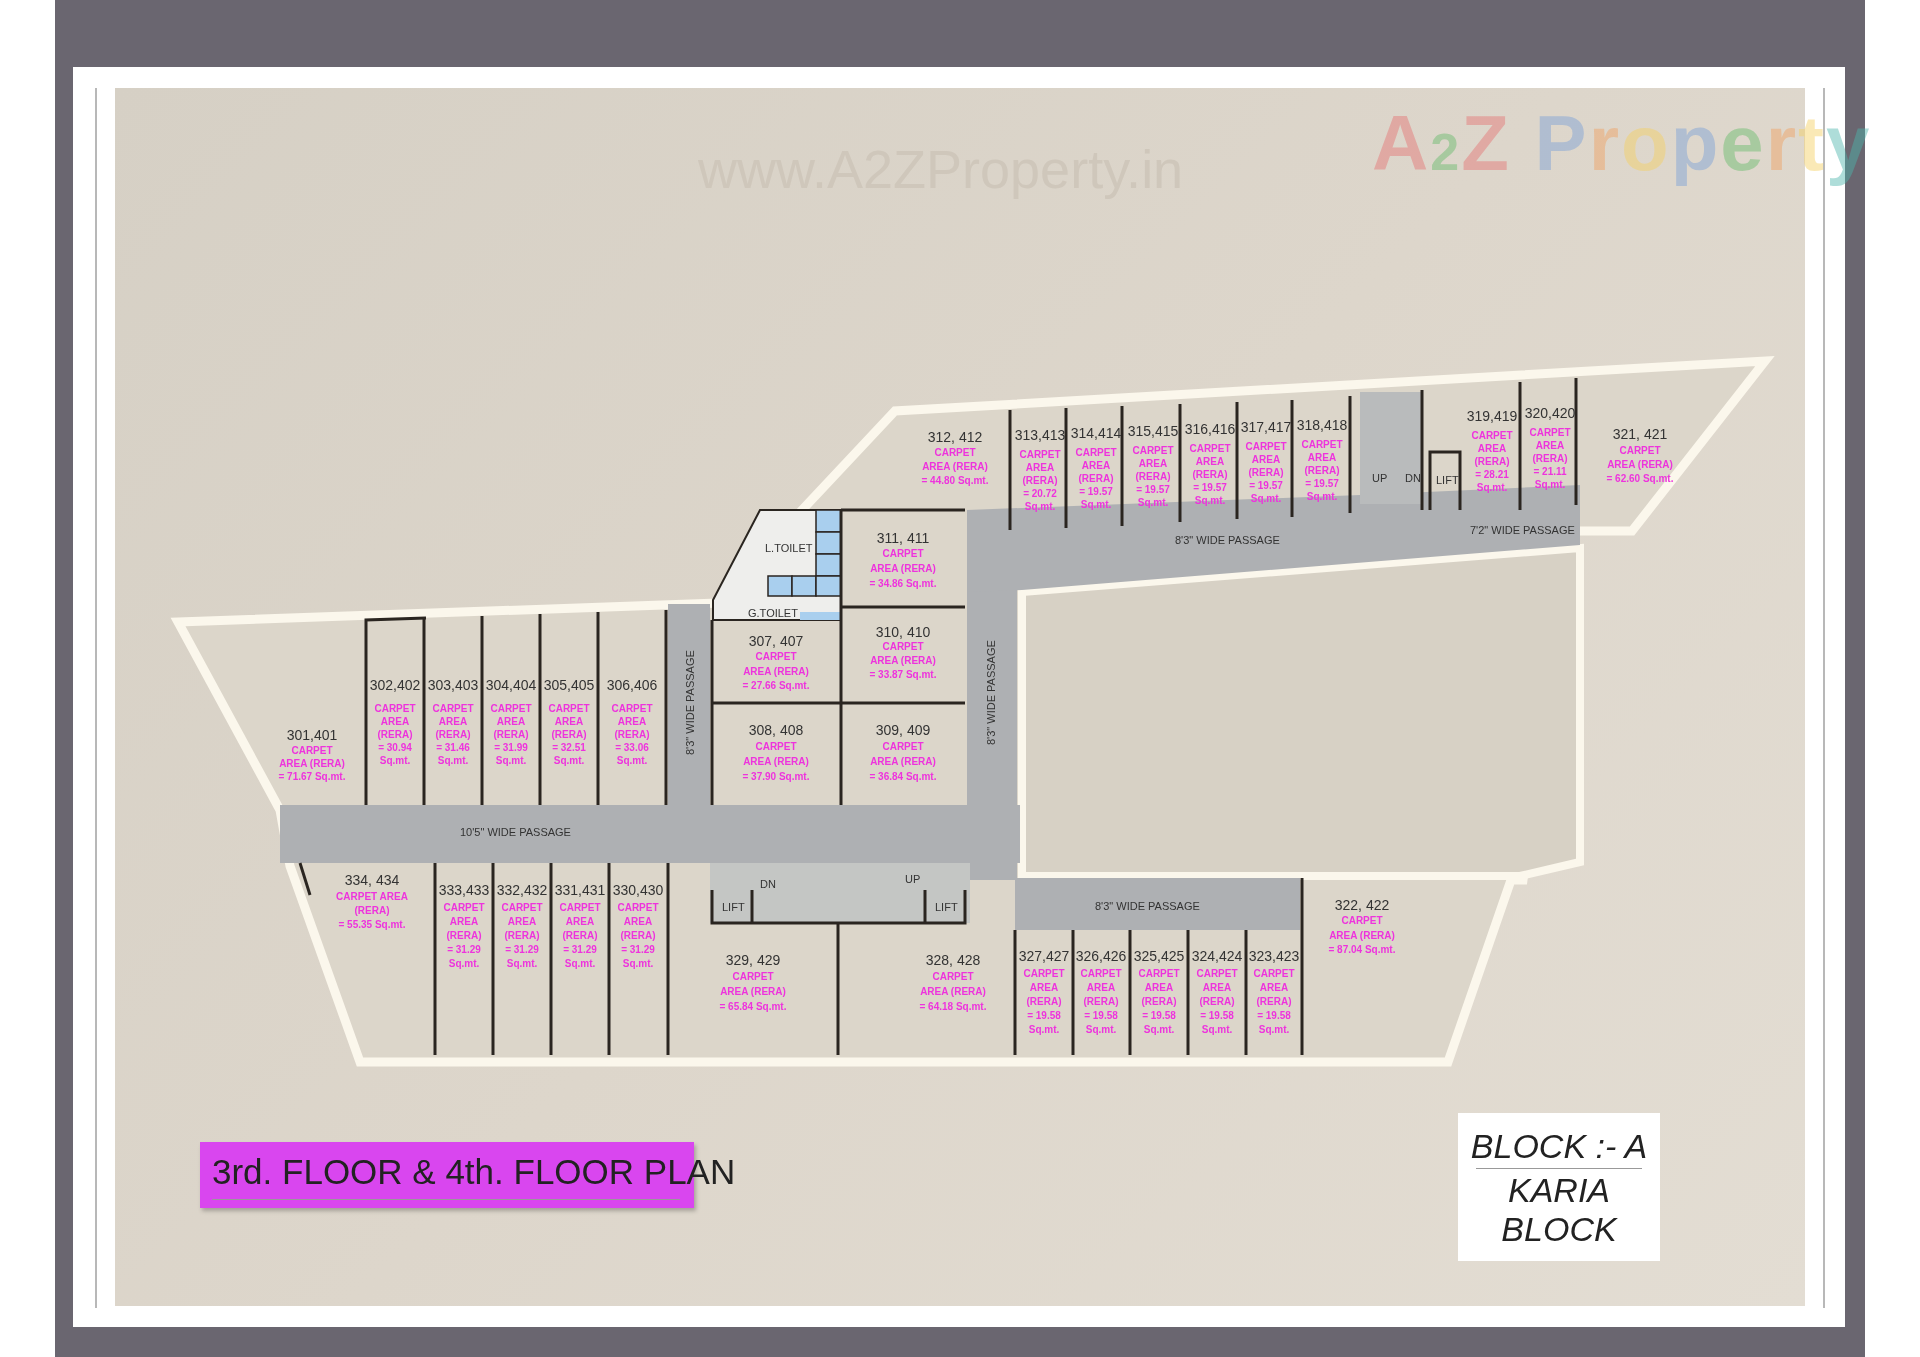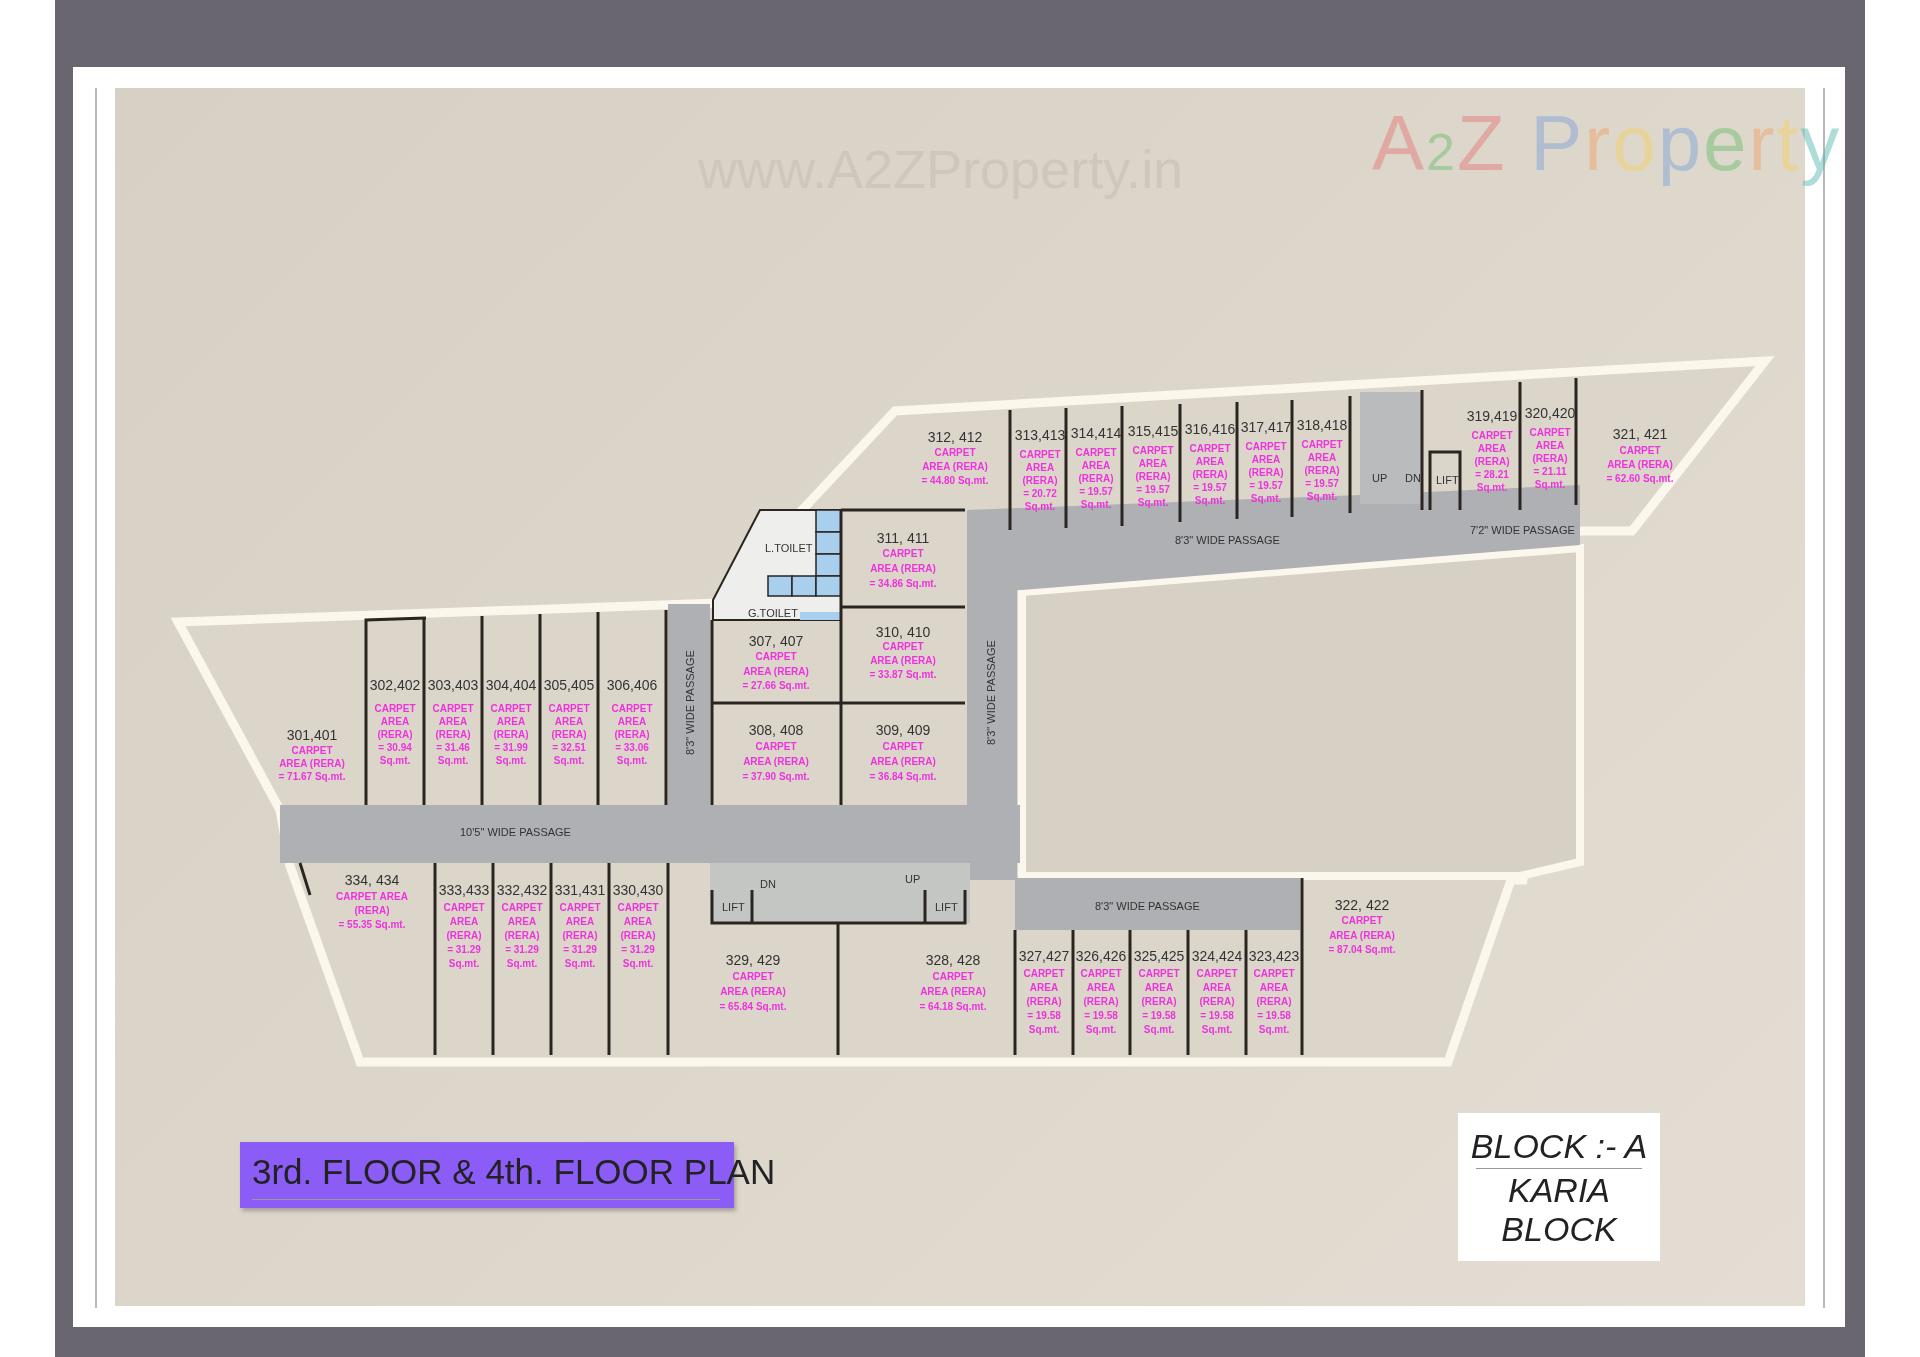--- a/index.html
+++ b/index.html
@@ -3,23 +3,23 @@
 <meta charset="utf-8">
 <style>
   html,body{margin:0;padding:0;background:#ffffff;}
   body{width:1920px;height:1357px;position:relative;overflow:hidden;font-family:"Liberation Sans",sans-serif;}
   .frame-dark{position:absolute;left:55px;top:0;width:1810px;height:1357px;background:#6a6670;}
   .frame-white{position:absolute;left:73px;top:67px;width:1772px;height:1260px;background:#ffffff;}
   .frame-line{position:absolute;left:95px;top:88px;width:1730px;height:1220px;border-left:2px solid #b8b8b8;border-right:2px solid #b8b8b8;box-sizing:border-box;}
   .canvas{position:absolute;left:115px;top:88px;width:1690px;height:1218px;background:linear-gradient(135deg,#d6d0c5 0%,#ddd6cb 50%,#e3ddd3 100%);}
   .plan{position:absolute;left:0;top:0;width:1920px;height:1357px;}
   .watermark-url{position:absolute;left:698px;top:138px;font-size:54px;color:#cfc7bb;letter-spacing:0px;}
-  .logo{position:absolute;left:1372px;top:98px;font-size:78px;font-weight:normal;letter-spacing:2px;}
+  .logo{position:absolute;left:1372px;top:98px;font-size:78px;font-weight:bold;letter-spacing:2px;}
   .logo span{opacity:0.45;}
-  .title-box{position:absolute;left:200px;top:1142px;width:494px;height:66px;background:#8b5cf6;box-shadow:2px 3px 4px rgba(0,0,0,0.25);margin-left:40px;}
+  .title-box{position:absolute;left:200px;top:1142px;width:494px;height:66px;background:#d946ef;box-shadow:2px 3px 4px rgba(0,0,0,0.25);}
   .title-box .t{position:absolute;left:12px;top:10px;font-size:35px;color:#222;white-space:nowrap;}
   .title-box .ul{position:absolute;left:12px;right:14px;top:57px;border-top:1px solid #999;}
   .block-box{position:absolute;left:1458px;top:1113px;width:202px;height:148px;background:#fff;font-style:italic;}
   .block-box .l1{position:absolute;left:0;right:0;top:14px;text-align:center;font-size:34px;color:#222;}
   .block-box .l2{position:absolute;left:0;right:0;top:58px;text-align:center;font-size:34px;color:#222;}
   .block-box .ul{position:absolute;left:18px;right:18px;top:55px;border-top:1px solid #999;}
   svg text{font-family:"Liberation Sans",sans-serif;}
   .unit-no{font-size:14px;fill:#333;}
   .area{font-size:10px;fill:#ee33dd;font-weight:bold;}
   .pass{font-size:11px;fill:#333;}

